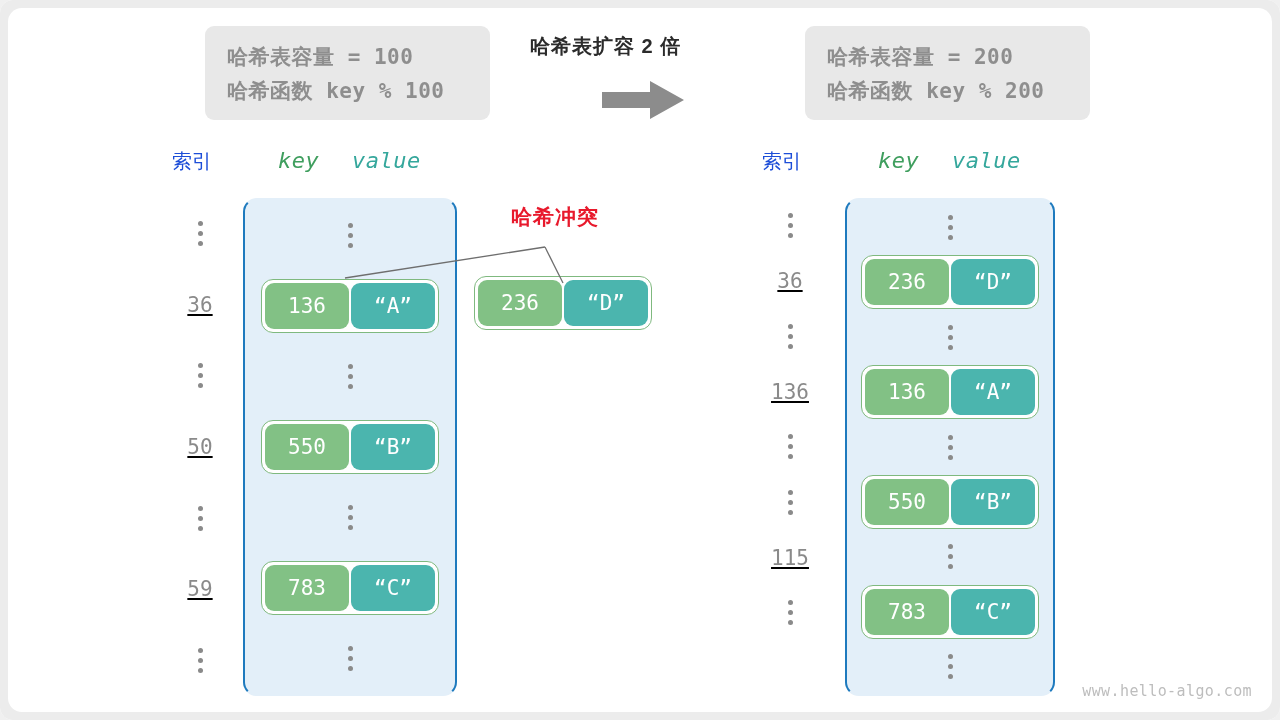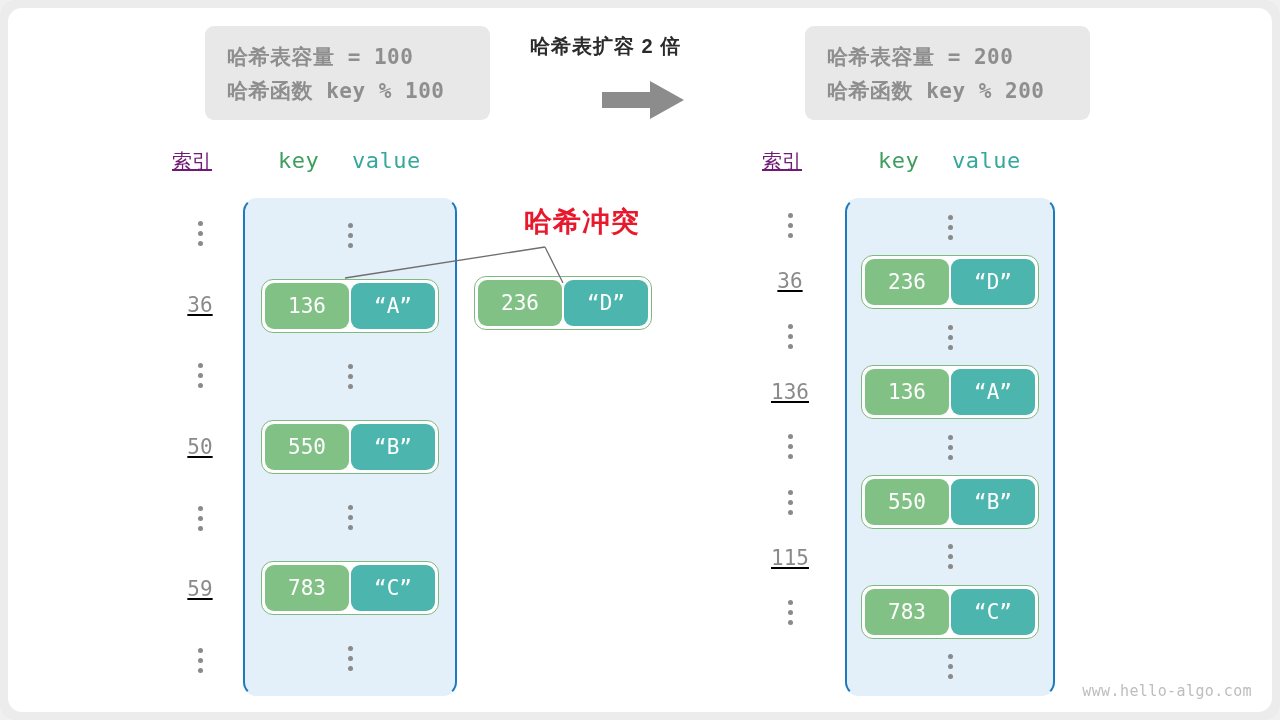--- a/index.html
+++ b/index.html
@@ -68,30 +68,30 @@
     height: 44px;
     display: flex;
     align-items: center;
     justify-content: center;
   }
 
   
   .hdr-index {
     position: absolute;
     font-size: 20px;
-    color: #701a75;
+    color: #1d4ed8;
     white-space: pre;
-    text-decoration: underline;
   }
   .hdr-kv {
     position: absolute;
     font-family: "DejaVu Sans Mono", "Liberation Mono", monospace;
     font-size: 22px;
     white-space: pre;
     letter-spacing: 0.5px;
+    font-style: italic;
   }
   .kv-key   { color: #3f9e5e; }
   .kv-value { color: #35a79c; }
 
   
   .index-col {
     position: absolute;
     width: 90px;
     display: flex;
     flex-direction: column;
@@ -167,22 +167,22 @@
   #collide-pair {
     position: absolute;
     left: 474px; top: 276px;
   }
 
   
   #collision-label {
     position: absolute;
     left: 470px; top: 203px;
     width: 170px;
-    text-align: right;
-    font-size: 28px;
+    text-align: center;
+    font-size: 21px;
     font-weight: bold;
     color: #e8192c;
     letter-spacing: 1px;
     white-space: pre;
   }
   #leader-svg {
     position: absolute;
     left: 0; top: 0;
     width: 1280px; height: 720px;
     pointer-events: none;

